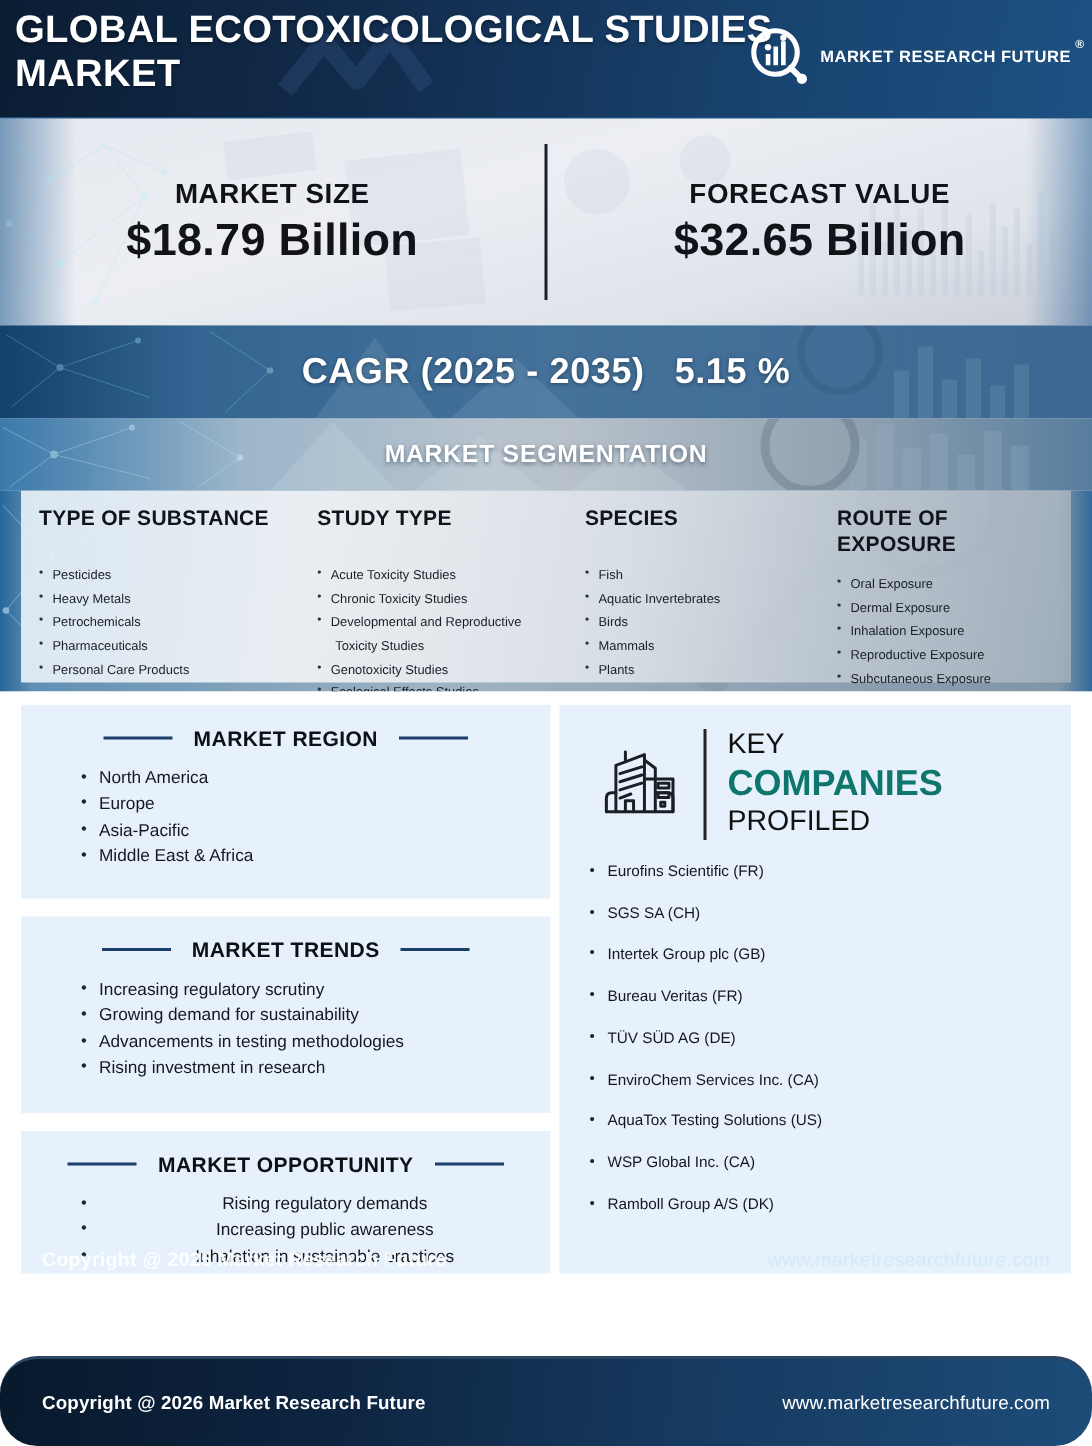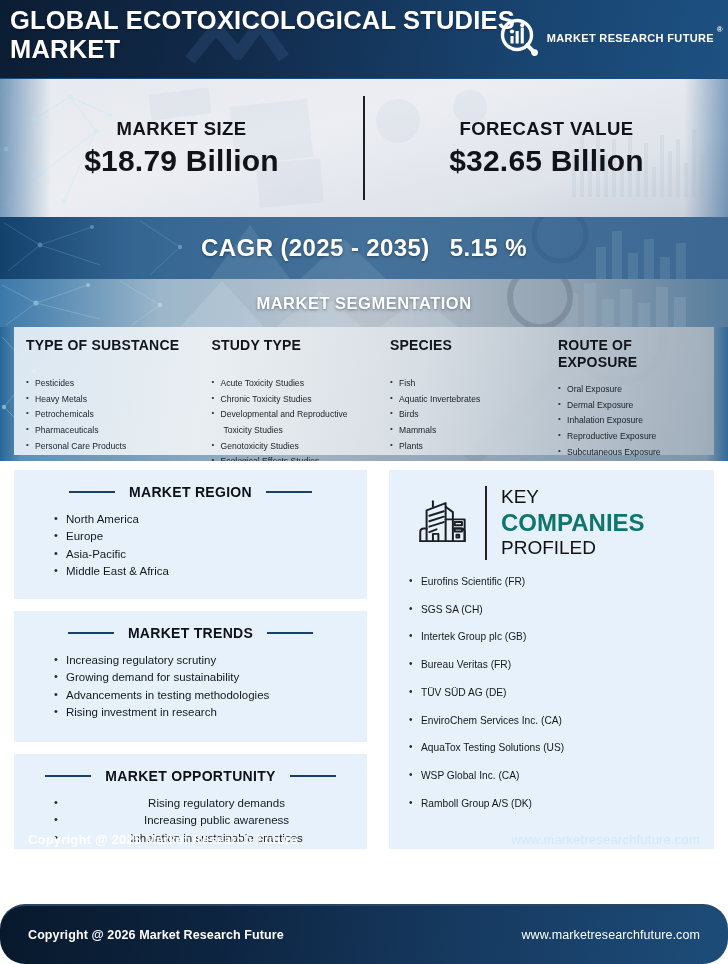--- a/index.html
+++ b/index.html
@@ -211,21 +211,21 @@
   .seg-list li.cont::before { content: ""; }
 
   
   .body-area {
     position: relative;
     background: #ffffff;
     padding: 9px 14px 0 14px;
     box-sizing: border-box;
     height: 388px;
     display: flex;
-    gap: 22px;
+    gap: 6px;
   }
   .col-left { width: 353px; display: flex; flex-direction: column; gap: 12px; }
   .col-right { flex: 1; }
 
   .panel {
     background: #e7f1fb;
     box-sizing: border-box;
   }
   .panel-region { height: 130px; padding: 14px 0 0 0; }
   .panel-trends { height: 132px; padding: 14px 0 0 0; }

